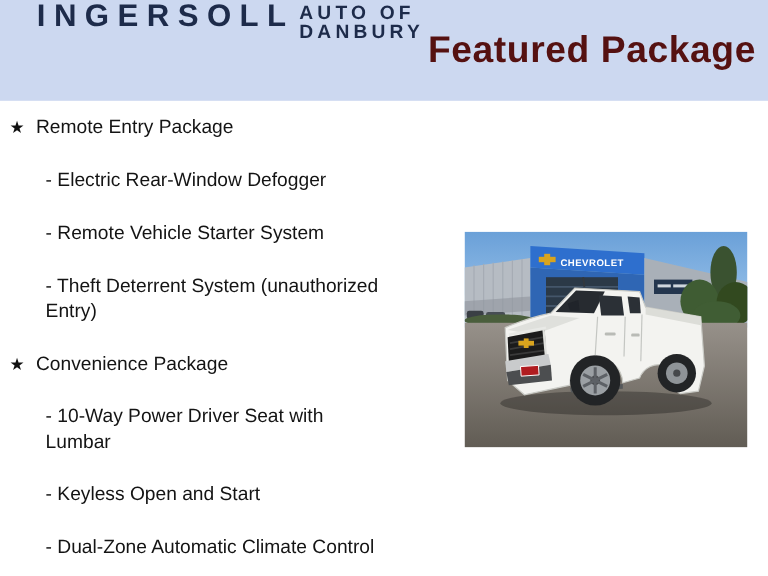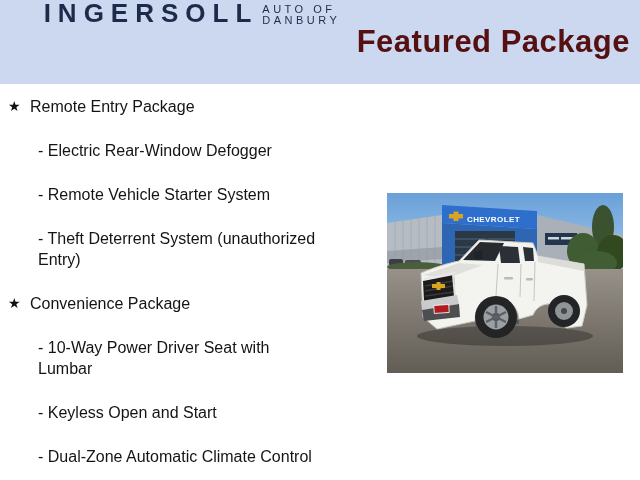--- a/index.html
+++ b/index.html
@@ -14,21 +14,21 @@
   }
   .logo-block{
     width:330px;height:84px;display:flex;flex-direction:row;
     align-items:flex-start;justify-content:center;padding-left:14px;box-sizing:border-box;
   }
   .logo-emblem{margin-left:40px;margin-bottom:1px;}
   .logo-name{
     color:#1d2b4a;font-size:26px;font-weight:600;letter-spacing:7px;line-height:1;
   }
   .logo-tagline{
-    color:#1d2b4a;font-size:11px;font-weight:400;letter-spacing:3.5px;margin-top:4px;margin-left:4px;line-height:1;
+    color:#1d2b4a;font-size:16px;font-weight:700;letter-spacing:3.5px;margin-top:4px;margin-left:4px;line-height:1;
   }
   .header-title{
     flex:1;text-align:right;font-size:31px;font-weight:700;color:#551111;
     padding-right:10px;letter-spacing:.5px;
   }
   
   .content{
     position:absolute;top:84px;left:0;width:378px;padding:12px 0 0 8px;box-sizing:border-box;
     font-size:16px;line-height:21px;
   }

